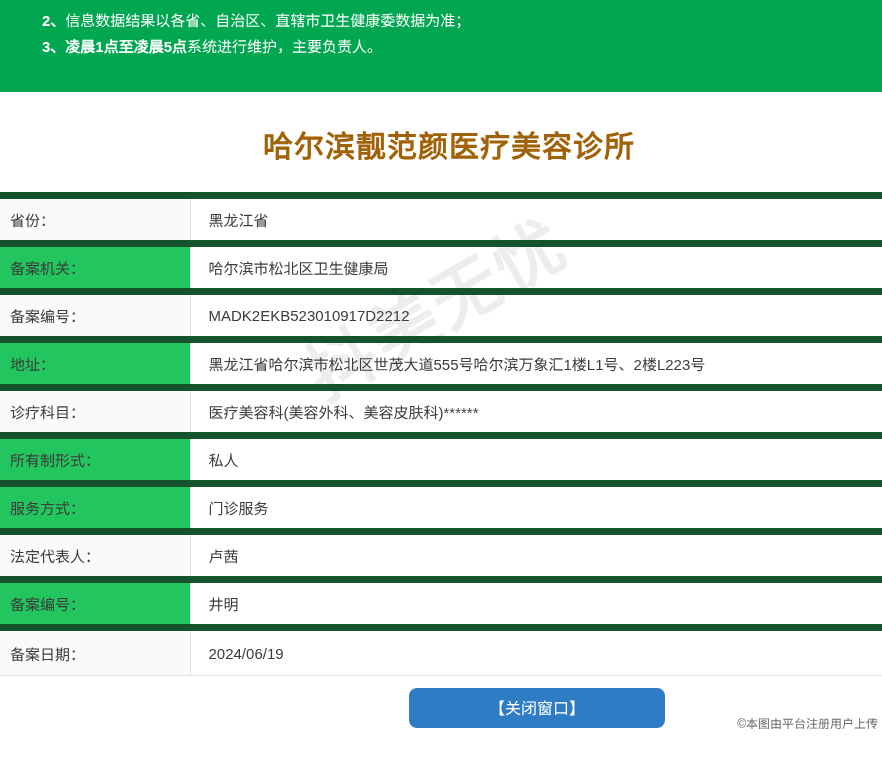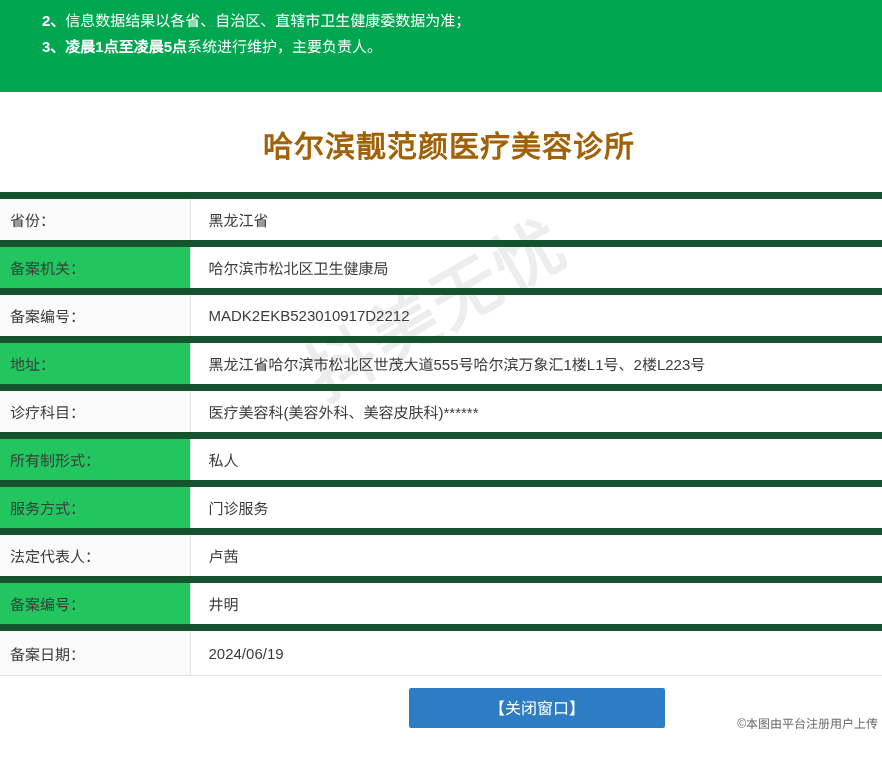--- a/index.html
+++ b/index.html
@@ -107,21 +107,21 @@
     left: 409px;
     top: 12px;
     width: 256px;
     height: 40px;
     background: #2e7cc4;
     color: #ffffff;
     font-size: 16px;
     line-height: 40px;
     text-align: center;
     border: none;
-    border-radius: 2px;
+    border-radius: 8px;
     cursor: pointer;
     font-family: "Liberation Sans", "DejaVu Sans", sans-serif;
   }
   .upload-note {
     position: absolute;
     right: 4px;
     bottom: 0;
     font-size: 12px;
     color: #6b6b6b;
     white-space: nowrap;

